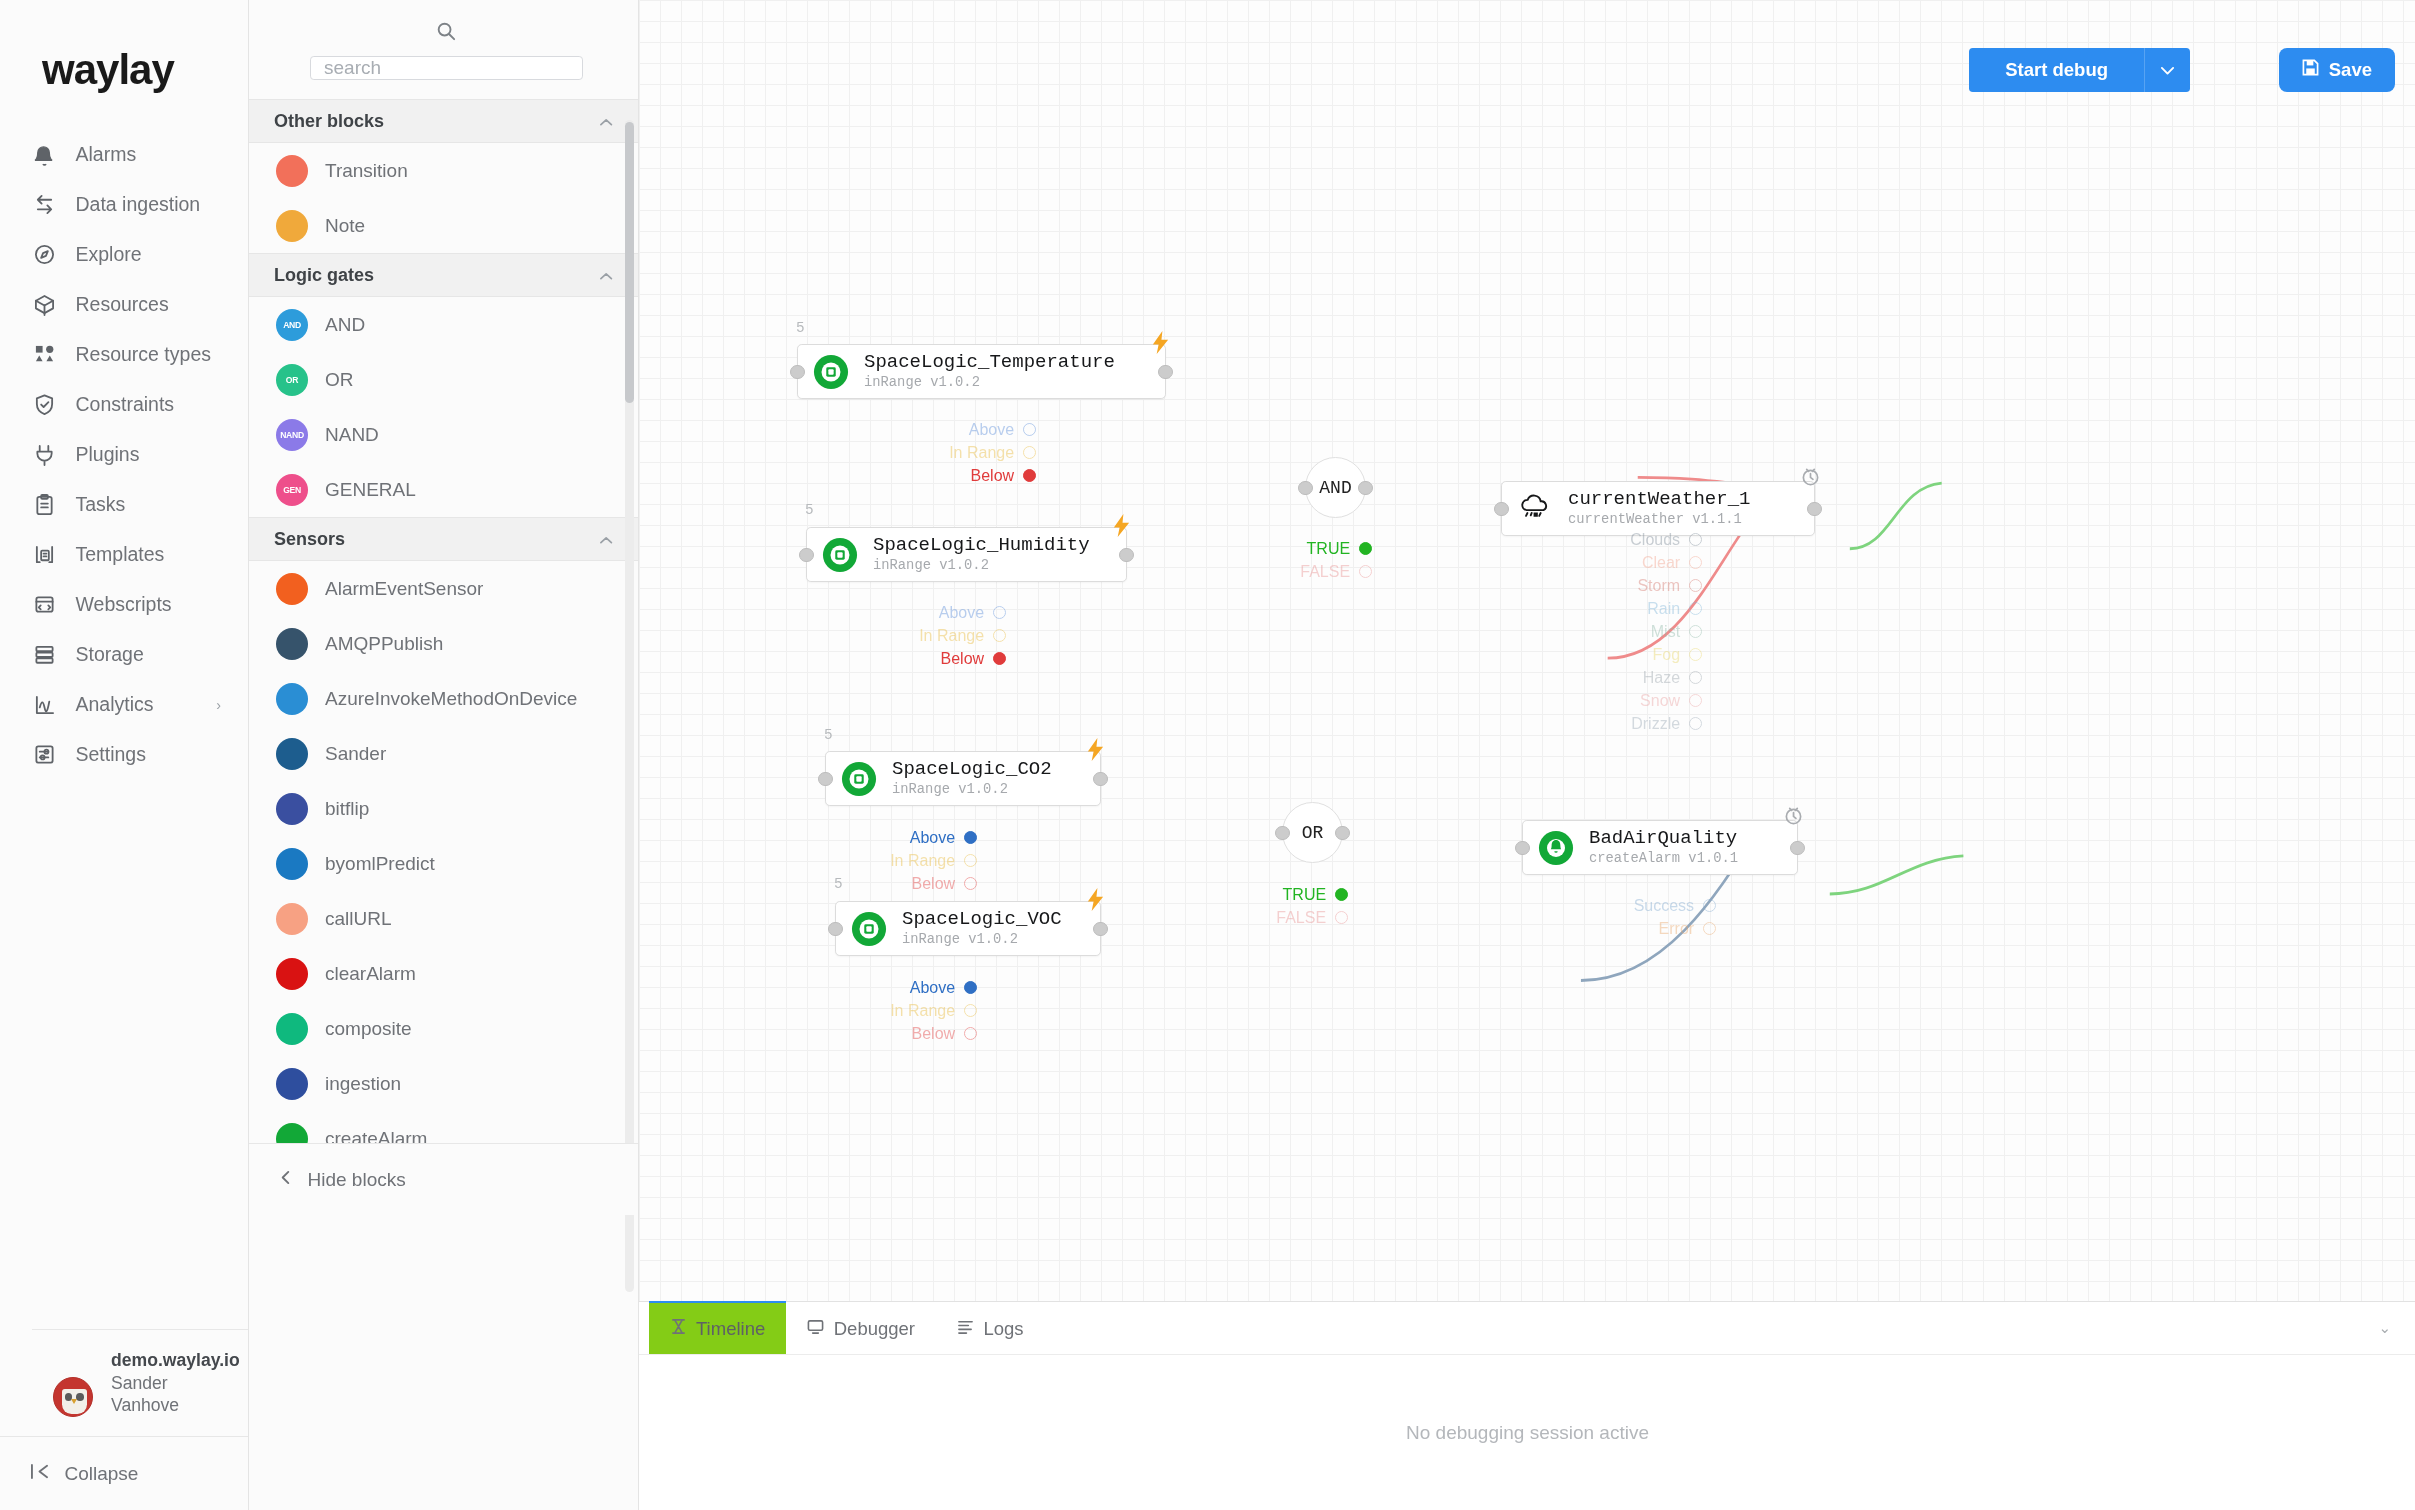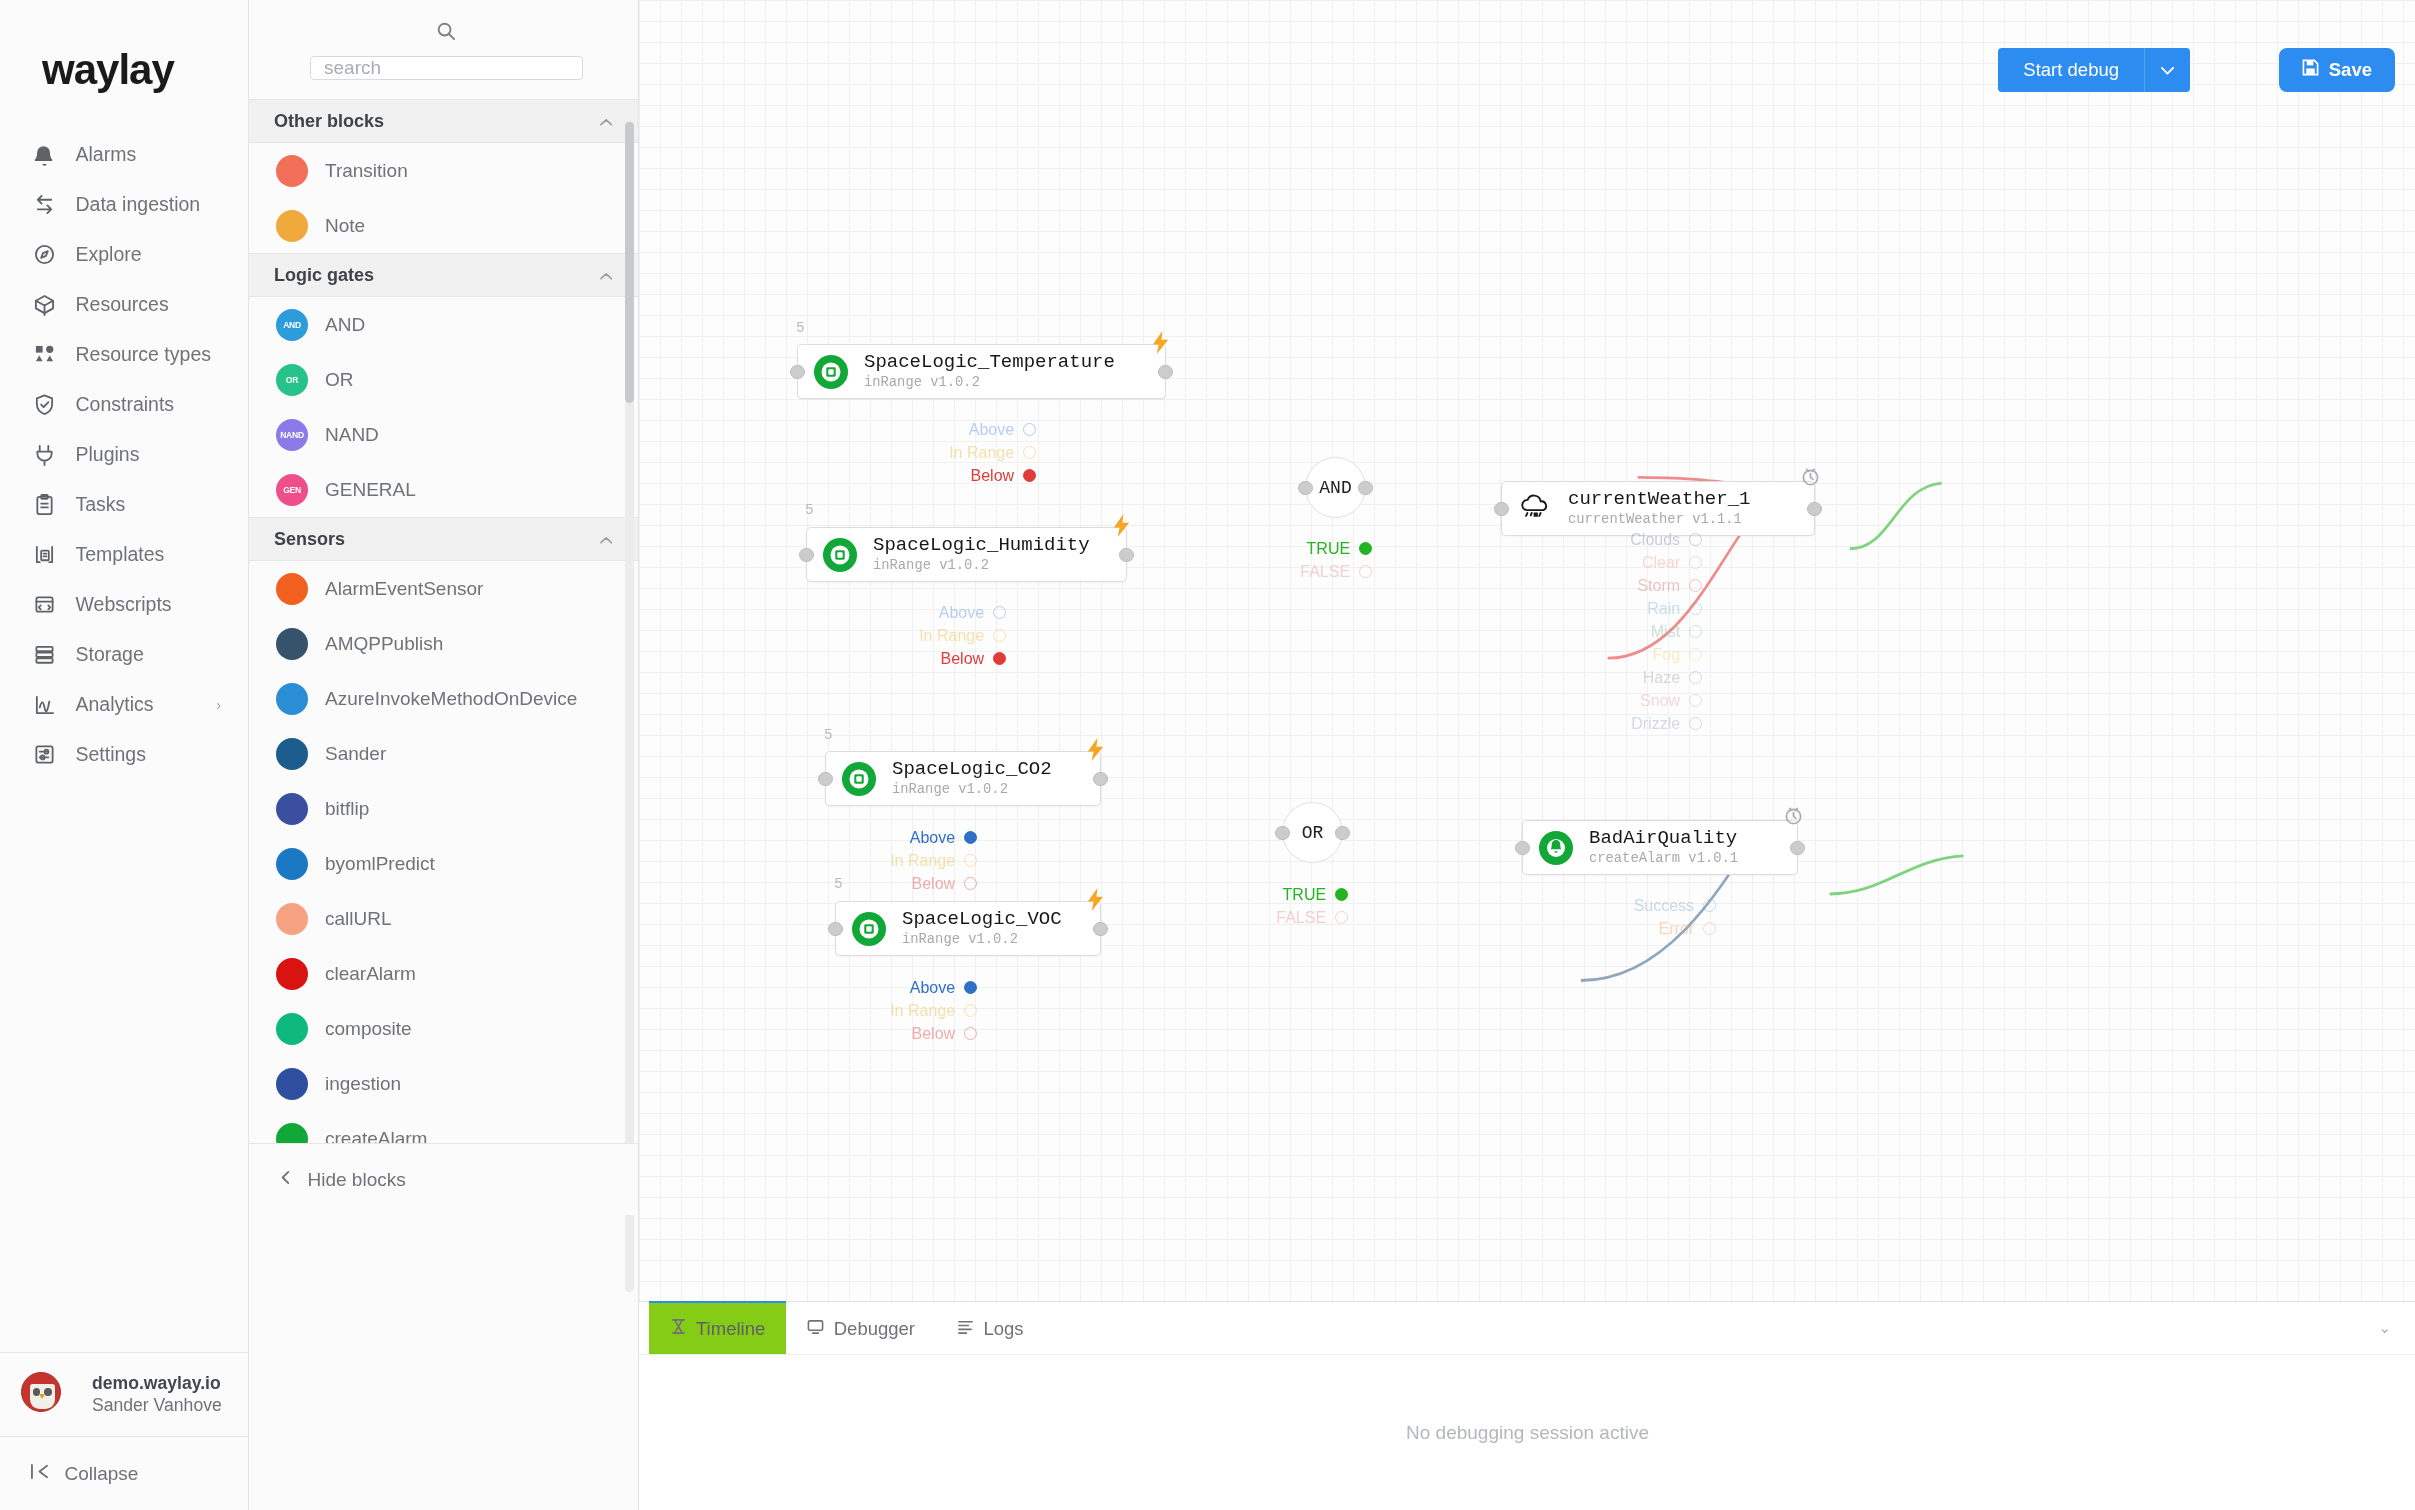--- a/index.html
+++ b/index.html
@@ -35,23 +35,24 @@
     width: 32px; height: 28.5px; margin-right: 15px;
     display: flex; align-items: center; justify-content: center;
     color: #5f6368; flex: none;
   }
   .nav-ico svg { display: block; }
   .nav-label { white-space: nowrap; }
   .nav-chev { position: absolute; right: 27px; color: #9aa0a6; font-size: 14.3px; }
 
   .nav-user {
     border-top: 1px solid #e7e7e7;
-    display: flex; align-items: flex-start;
-    padding: 19px 15px 19px 21px; gap: 31px;
+    display: flex; align-items: flex-end;
+    padding: 19px 15px 19px 21px; gap: 18px;
     cursor: pointer;
+    margin-left: 32px;
   }
   .avatar {
     width: 40px; height: 40px; border-radius: 50%;
     background: #c4352f; flex: none; position: relative; overflow: hidden;
     border: 1px solid #b3302a;
   }
   .avatar .owl-body {
     position:absolute; left:7.6px; top:11.4px; width:25px; height:25px;
     background:#f2efe9; border-radius: 2.9px 2.9px 9.5px 9.5px;
   }
@@ -134,22 +135,22 @@
     background-size: 21px 21px;
     overflow: hidden;
   }
   .topbar {
     position: absolute; top: 0; left: 0; right: 0; height: 105px;
     z-index: 20; pointer-events: none;
   }
   .btn-group { position: absolute; right: 226px; top: 48px; display: flex; pointer-events: auto; }
   .btn-debug {
     background: #2d8cf0; color: #fff; border: none;
-    font-size: 18.5px; font-weight: normal; font-family: "Liberation Sans", sans-serif;
-    padding: 0 25px; height: 44px; border-radius: 3.8px 0 0 3.8px; cursor: pointer;
+    font-size: 18.5px; font-weight: bold; font-family: "Liberation Sans", sans-serif;
+    padding: 0 36px; height: 44px; border-radius: 3.8px 0 0 3.8px; cursor: pointer;
   }
   .btn-caret {
     background: #2d8cf0; color: #fff; border: none; border-left: 1px solid #57a3f3;
     width: 46px; height: 44px; border-radius: 0 3.8px 3.8px 0; cursor: pointer;
     font-size: 14.3px; display:flex; align-items:center; justify-content:center;
   }
   .btn-save {
     position: absolute; right: 21px; top: 48px; pointer-events: auto;
     background: #2d8cf0; color: #fff; border: none; height: 44px;
     padding: 0 23px; border-radius: 8px; cursor: pointer;

